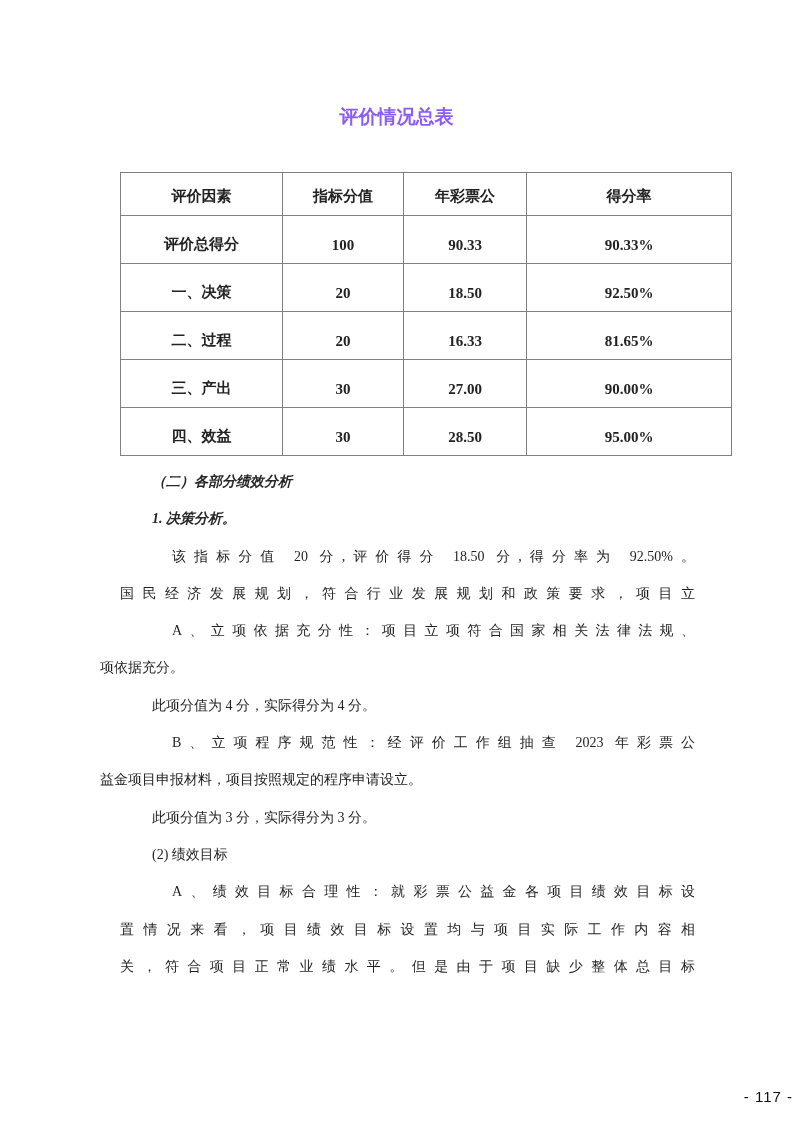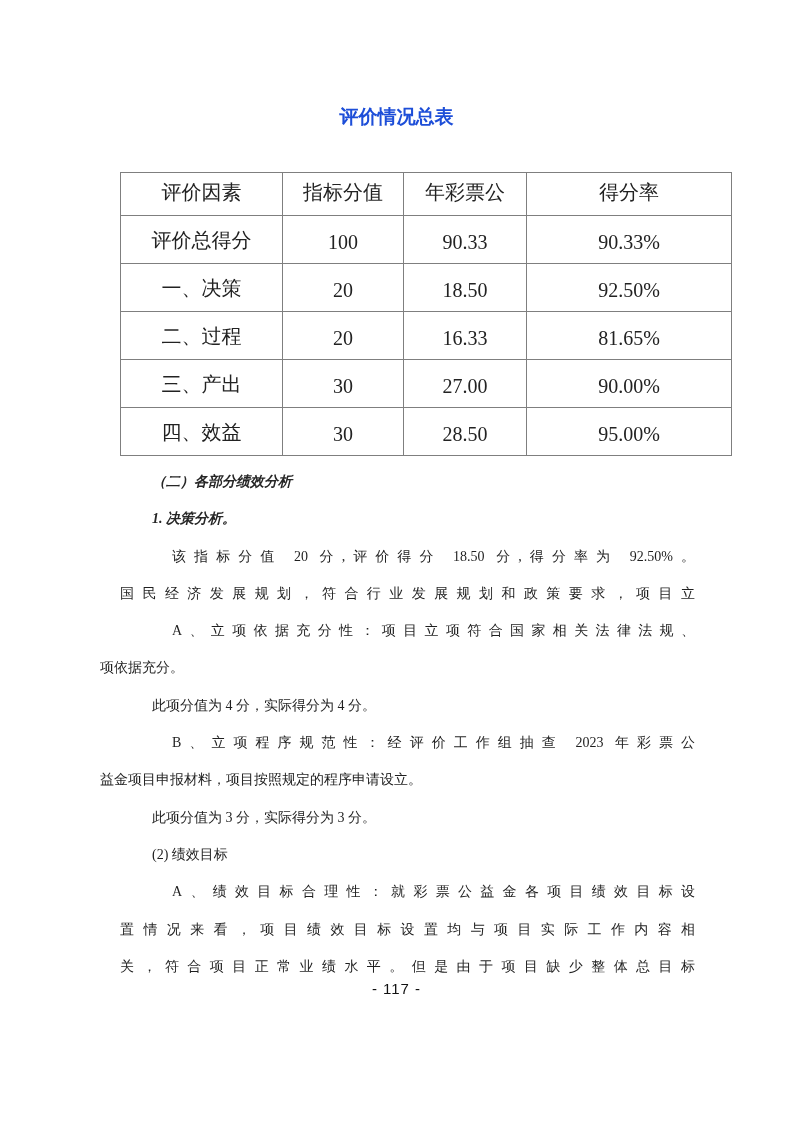--- a/index.html
+++ b/index.html
@@ -14,35 +14,35 @@
   }
   .title {
     position:absolute;
     top:104px; left:0; width:100%;
     margin:0;
     text-align:center;
     font-family:"Liberation Sans", sans-serif;
     font-weight:bold;
     font-size:19px;
     line-height:26px;
-    color:#1d4ed8;
+    color:#8b5cf6;
   }
   table.summary {
     position:absolute;
     left:120px; top:172px;
     width:611px;
     border-collapse:collapse;
     table-layout:fixed;
   }
   table.summary th, table.summary td {
     border:1px solid #7f7f7f;
     text-align:center;
     vertical-align:bottom;
-    font-weight:normal;
-    font-size:20px;
+    font-weight:bold;
+    font-size:15px;
     padding:0 0 9px 0;
     color:#222222;
   }
   table.summary thead th { height:33px; }
   table.summary tbody td { height:38px; }
   .body-text {
     position:absolute;
     left:100px; top:463px;
     width:595px;
     font-size:14px;
@@ -51,22 +51,22 @@
   .line {
     height:37.3px;
     line-height:37.3px;
     text-align:left;
   }
   .line.indent { padding-left:52px; }
   .line.justify { text-align:justify; text-align-last:justify;margin-left:20px; }
   .line.kai { font-style:italic; font-weight:600; color:#262626; }
   .footer {
     position:absolute;
-    top:980px; left:0; width:100%;
-    text-align:center;
+    top:1088px; left:0; width:100%;
+    text-align:right;
     font-family:"Liberation Sans", sans-serif;
     font-size:15px;
     letter-spacing:1px;
     color:#111111;
   }
 </style>
 </head>
 <body>
 
 <div class="page">

